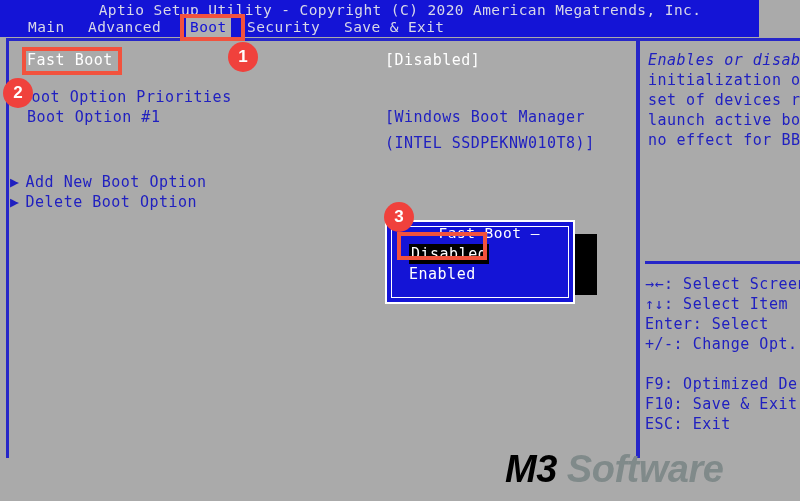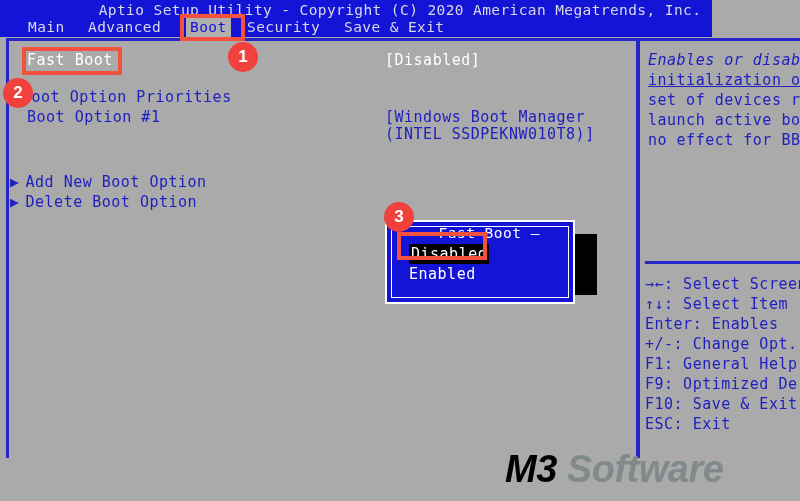--- a/index.html
+++ b/index.html
@@ -15,20 +15,21 @@
     background: #aaaaaa;
     font-family: "DejaVu Sans Mono", "Liberation Mono", monospace;
   }
 
   
   .titlebar {
     position: absolute;
     left: 0; top: 0;
     width: 712px; height: 37px;
     background: #1414d6;
+    padding-left: 47px;
   }
   .title-text {
     position: absolute;
     left: 0; top: 0;
     width: 800px;
     text-align: center;
     color: #d8d8e8;
     font-size: 14.5px;
     line-height: 20px;
     letter-spacing: 0.4px;
@@ -106,21 +107,21 @@
     display: inline-block;
     color: #2020c0;
     margin-right: 6px;
   }
 
   .r-fastboot-label { left: 27px;  top: 13px; }
   .r-fastboot-value { left: 385px; top: 13px; }
   .r-priorities     { left: 22px;  top: 50px; }
   .r-opt1-label     { left: 27px;  top: 70px; }
   .r-opt1-value     { left: 385px; top: 70px; }
-  .r-opt1-value2    { left: 385px; top: 87px; text-align: right; }
+  .r-opt1-value2    { left: 385px; top: 96px; text-align: right; }
   .r-addnew         { left: 10px;  top: 135s; }
   .r-addnew         { left: 10px;  top: 135px; }
   .r-delete         { left: 10px;  top: 155px; }
 
   
   .help-line {
     position: absolute;
     left: 648px;
     color: #2020c0;
     font-size: 15px;
@@ -257,30 +258,29 @@
     <div class="setting-row r-opt1-value2">(INTEL SSDPEKNW010T8)]</div>
 
     <div class="setting-row r-addnew">
       <span class="arrow-glyph">▶</span><span>Add New Boot Option</span>
     </div>
     <div class="setting-row r-delete">
       <span class="arrow-glyph">▶</span><span>Delete Boot Option</span>
     </div>
 
     <div class="help-line" style="top:13px;font-style:italic;">Enables or disab</div>
-    <div class="help-line" style="top:33px;text-decoration:underline;">initialization o</div>
+    <div class="help-line" style="top:33px;">initialization o</div>
     <div class="help-line" style="top:53px;">set of devices r</div>
     <div class="help-line" style="top:73px;">launch active bo</div>
     <div class="help-line" style="top:93px;">no effect for BB</div>
 
     <div class="legend-line" style="top:237px;">→←: Select Screen</div>
     <div class="legend-line" style="top:257px;">↑↓: Select Item</div>
-    <div class="legend-line" style="top:277px;">Enter: Enables</div>
+    <div class="legend-line" style="top:277px;">Enter: Select</div>
     <div class="legend-line" style="top:297px;">+/-: Change Opt.</div>
-    <div class="legend-line" style="top:317px;">F1: General Help</div>
     <div class="legend-line" style="top:337px;">F9: Optimized De</div>
     <div class="legend-line" style="top:357px;">F10: Save &amp; Exit</div>
     <div class="legend-line" style="top:377px;">ESC: Exit</div>
   </div>
 
   <div class="popup-shadow"></div>
   <div class="popup">
     <div class="popup-inner-border"></div>
     <div class="popup-title">
       <span class="dash">—</span>

